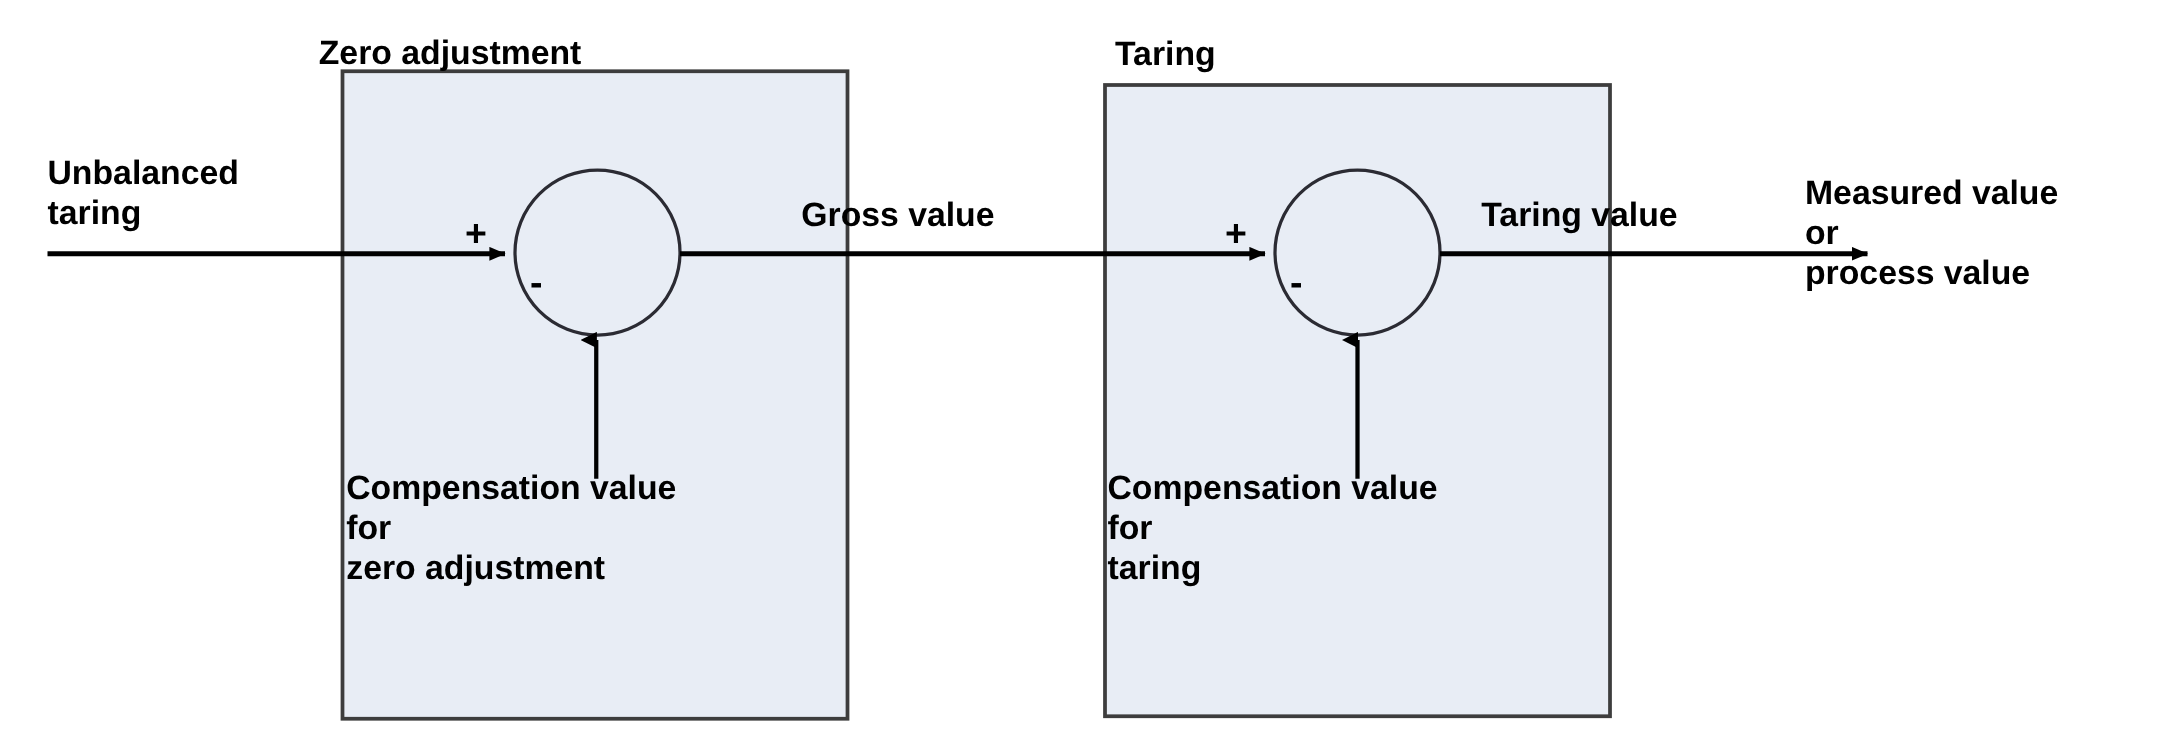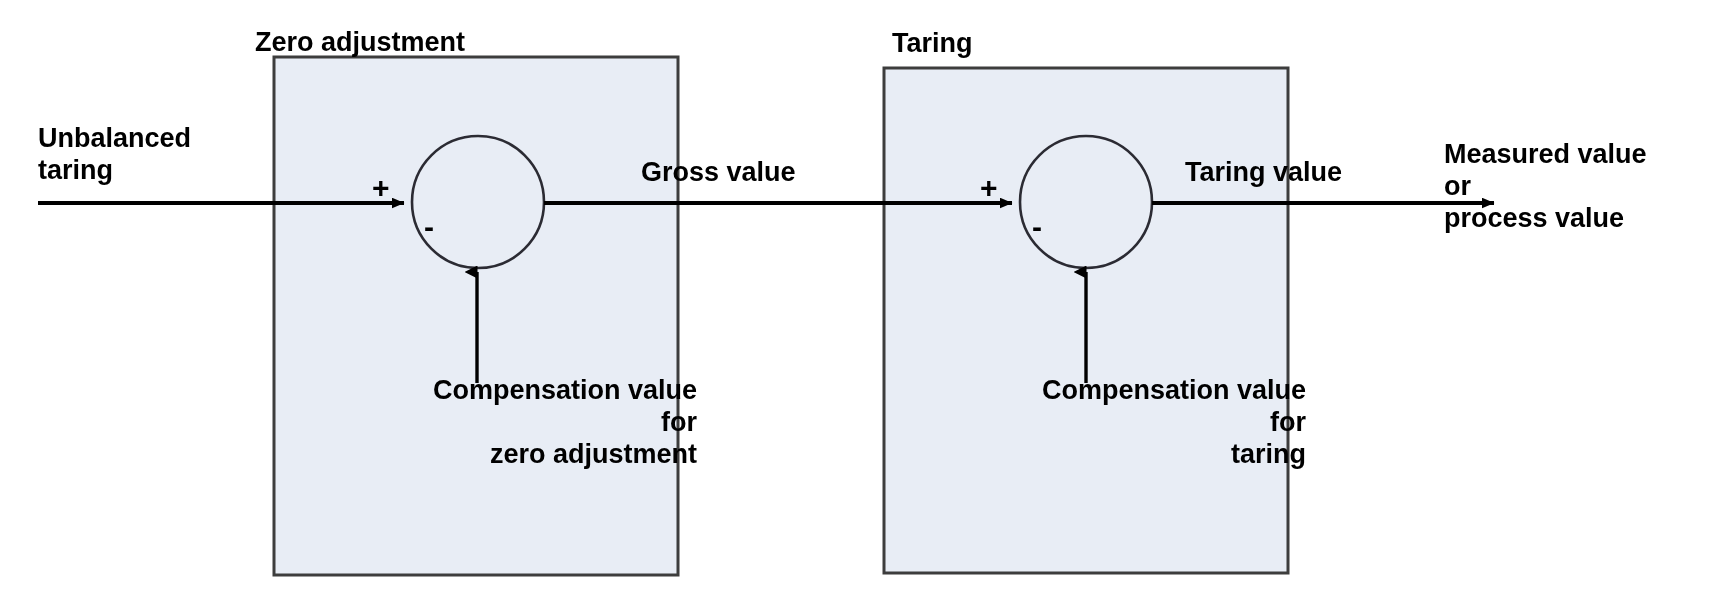--- a/index.html
+++ b/index.html
@@ -4,21 +4,21 @@
 <style>
   html,body{margin:0;padding:0;background:#ffffff;}
   body{width:1728px;height:605px;position:relative;overflow:hidden;
        font-family:"Liberation Sans","DejaVu Sans",sans-serif;color:#000;}
   #stage{position:absolute;left:0;top:0;width:1728px;height:605px;font-weight:bold;}
   svg#wire{position:absolute;left:0;top:0;width:1728px;height:605px;}
   .lbl{position:absolute;white-space:pre;line-height:1.18;}
   .blk-title{font-size:27px;}
   .flow-lbl{font-size:27px;}
   .sign{position:absolute;font-size:30px;line-height:1;}
-  .ctr{text-align:right;margin-left:20px;}
+  .ctr{text-align:left;}
 </style>
 </head>
 <body>
 
 <div id="stage">
 
   <svg id="wire" viewBox="0 0 1728 605">
     <defs>
       <marker id="ah" markerWidth="13" markerHeight="11" refX="12.5" refY="5.5" orient="auto" markerUnits="userSpaceOnUse">
         <path d="M0,0 L13,5.5 L0,11 z" fill="#000"></path>

